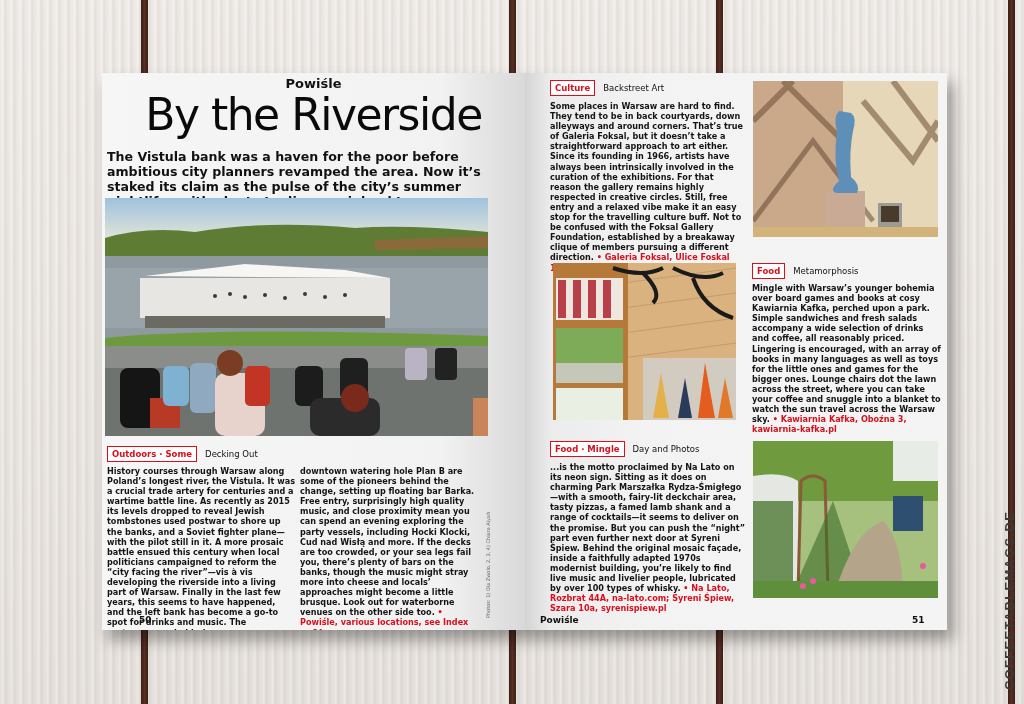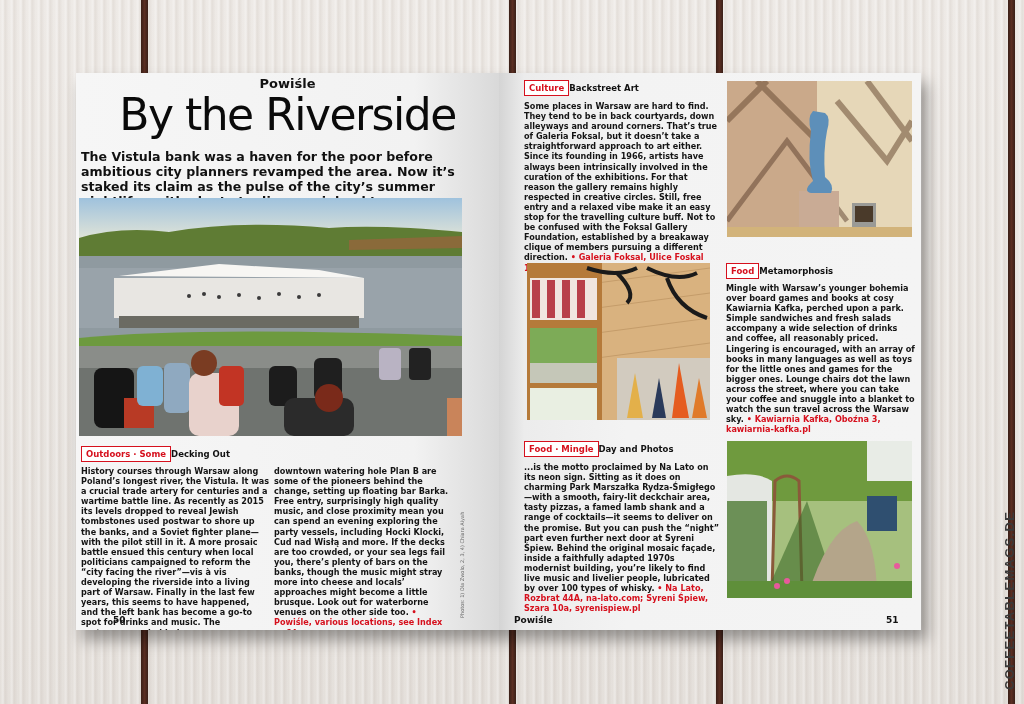--- a/index.html
+++ b/index.html
@@ -3,34 +3,34 @@
 <meta charset="utf-8">
 <style>
   html,body{margin:0;padding:0;}
   body{width:1024px;height:704px;position:relative;overflow:hidden;
     background:#e9e5e1;font-family:"DejaVu Sans",sans-serif;}
   .wood{position:absolute;inset:0;
     background:
       repeating-linear-gradient(90deg, rgba(255,255,255,0.0) 0px, rgba(255,255,255,0.35) 3px, rgba(200,190,182,0.25) 5px, rgba(255,255,255,0.1) 9px),
       linear-gradient(180deg,#ede9e5,#e3ded9);}
   .gap{position:absolute;top:0;bottom:0;width:7px;background:linear-gradient(90deg,#3a2018,#5a2e22,#3a2018);}
-  .spread{position:absolute;left:76px;top:73px;width:845px;height:557px;
+  .spread{position:absolute;left:102px;top:73px;width:845px;height:557px;
     box-shadow:6px 10px 14px rgba(0,0,0,0.35);}
   .page{position:absolute;top:0;height:100%;background:#f4f4f4;overflow:hidden;}
   .page.left{left:0;width:423px;background:linear-gradient(90deg,#f6f6f6 0%,#f2f2f2 80%,#d9d9d9 100%);}
   .page.right{left:423px;width:422px;background:linear-gradient(90deg,#d4d4d4 0%,#ececec 6%,#f3f3f3 30%,#f4f4f4 100%);}
   .kicker{position:absolute;left:0;width:100%;top:3px;text-align:center;font-weight:bold;font-size:13px;color:#111;}
   .title{position:absolute;left:0;width:100%;top:16px;text-align:center;font-weight:normal;font-size:44px;letter-spacing:-1.5px;color:#0a0a0a;}
   .standfirst{position:absolute;left:5px;top:76px;width:410px;font-weight:bold;font-size:12.6px;line-height:15px;color:#111;}
   .photo{position:absolute;overflow:hidden;}
   .body-text{position:absolute;font-weight:bold;font-size:8.1px;line-height:10.1px;color:#141414;}
   .addr{color:#d6101d;}
-  .tagrow{position:absolute;display:flex;align-items:center;gap:0;}
+  .tagrow{position:absolute;display:flex;align-items:center;gap:8px;}
   .tag{border:1.5px solid #d6101d;color:#d6101d;font-weight:bold;font-size:8.5px;padding:2px 4px;background:#fff;}
-  .tagtitle{font-weight:bold;font-size:8.5px;color:#111;}
+  .tagtitle{font-weight:normal;font-size:8.5px;color:#111;}
   .pagenum{position:absolute;font-weight:bold;font-size:9px;color:#111;}
   .credit{position:absolute;font-size:5px;color:#666;transform:rotate(-90deg);transform-origin:left top;white-space:nowrap;}
   .watermark{position:absolute;left:1002px;top:690px;transform:rotate(-90deg);transform-origin:left top;
     font-family:"Liberation Sans",sans-serif;font-size:13px;letter-spacing:1.3px;color:#3a3a3a;font-weight:bold;white-space:nowrap;}
 </style>
 </head>
 <body>
 
 <div class="wood"></div>
 <div class="gap" style="left:141px"></div>

